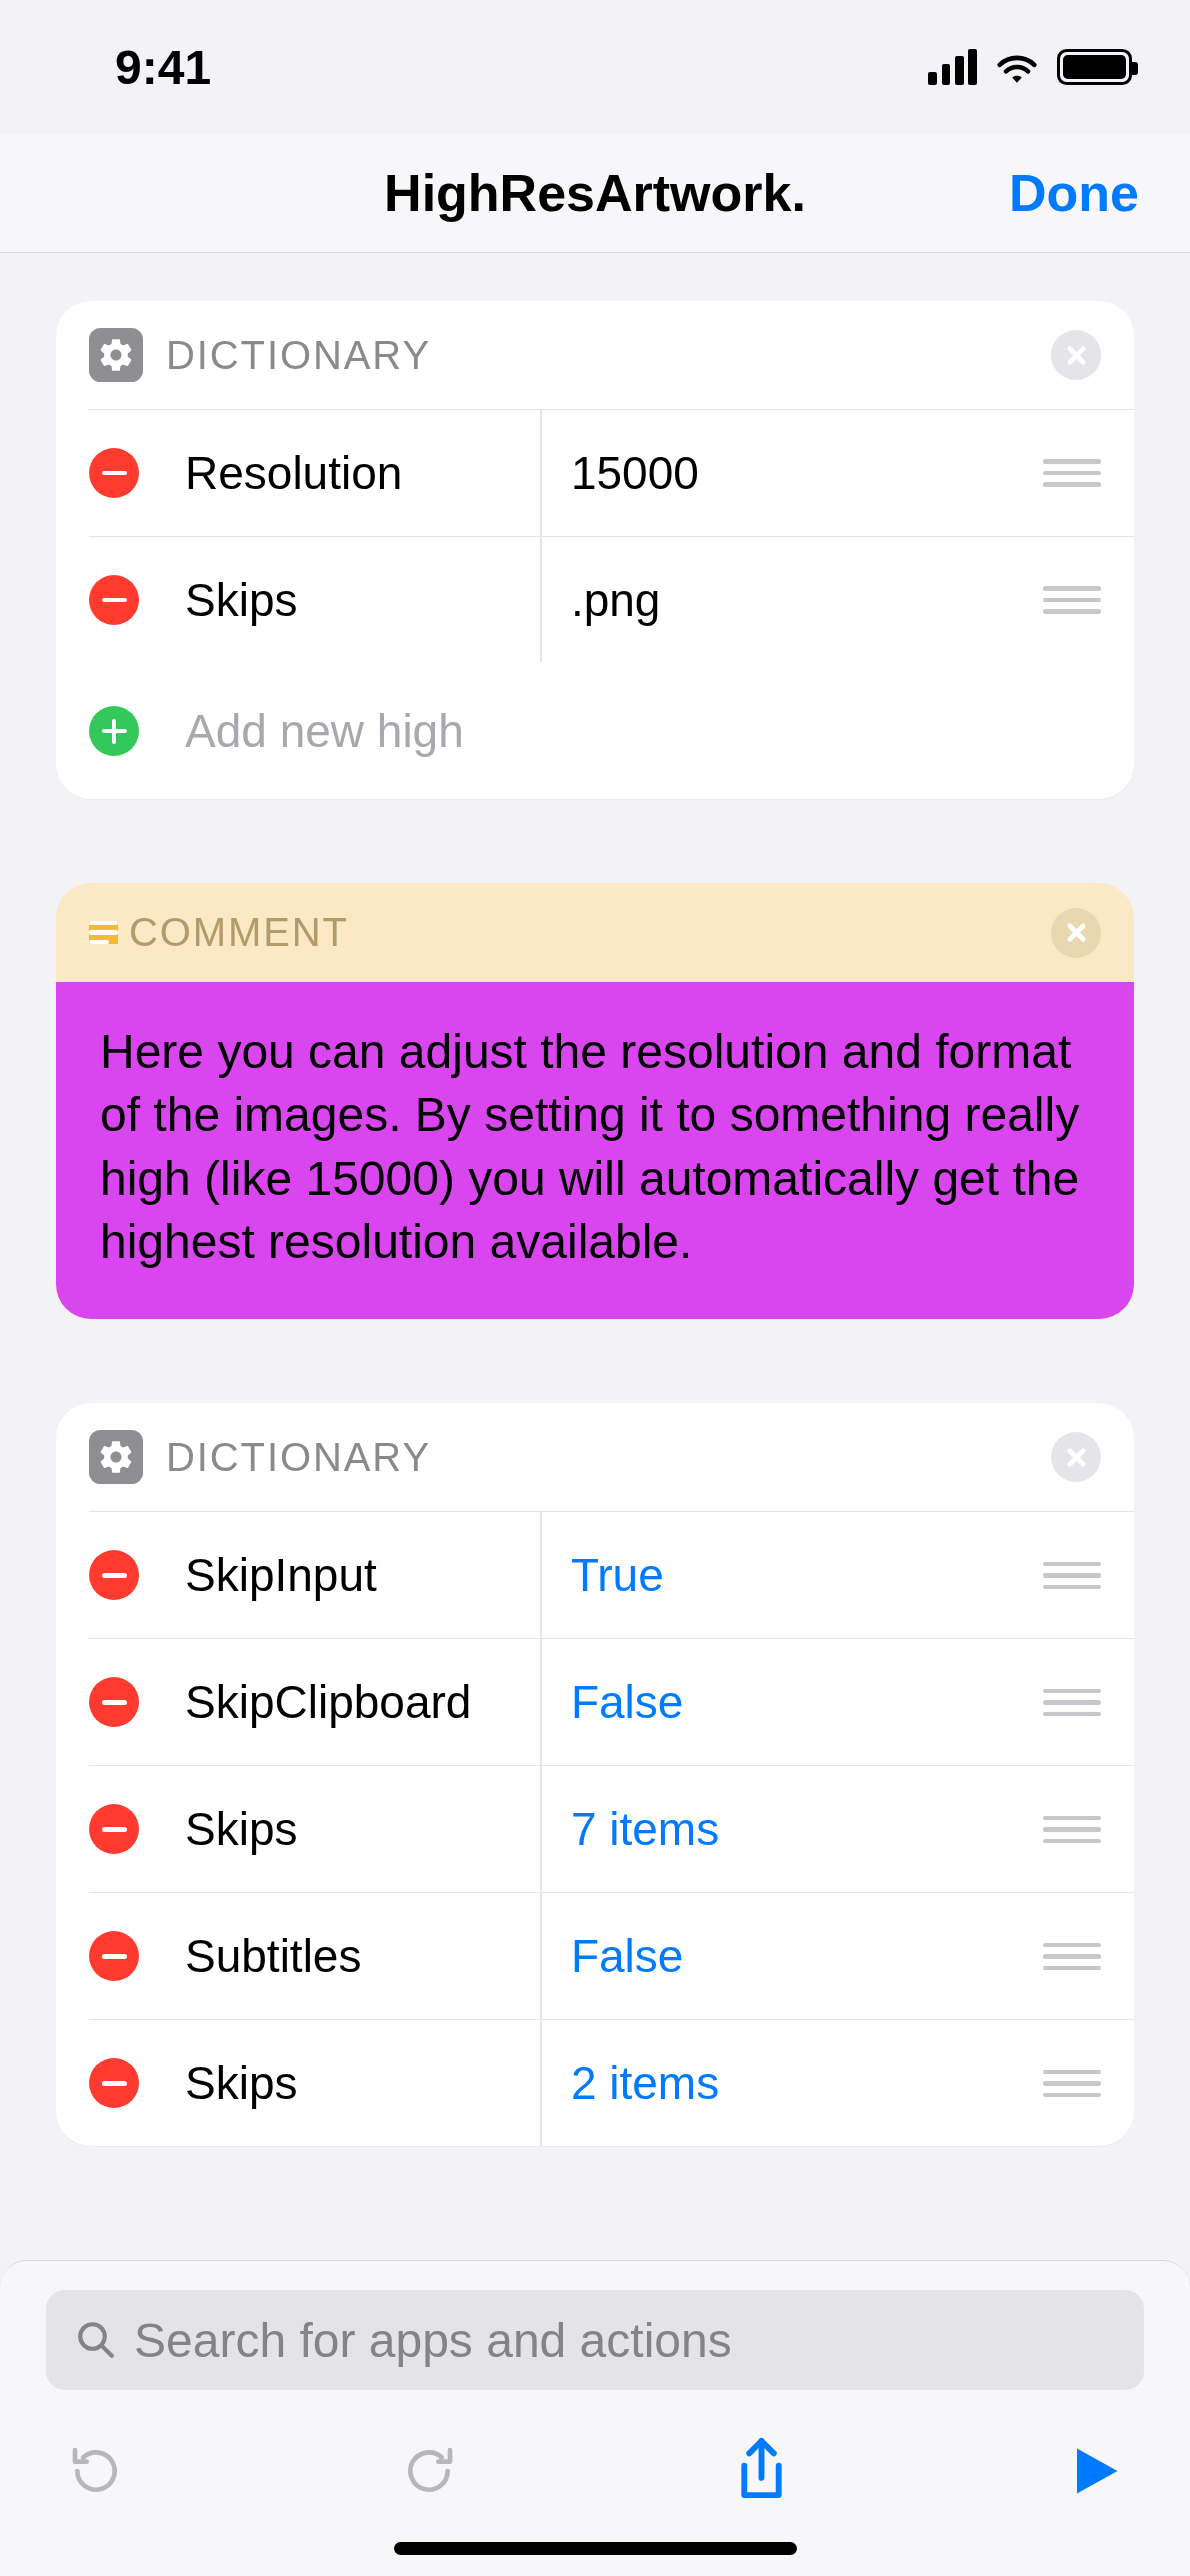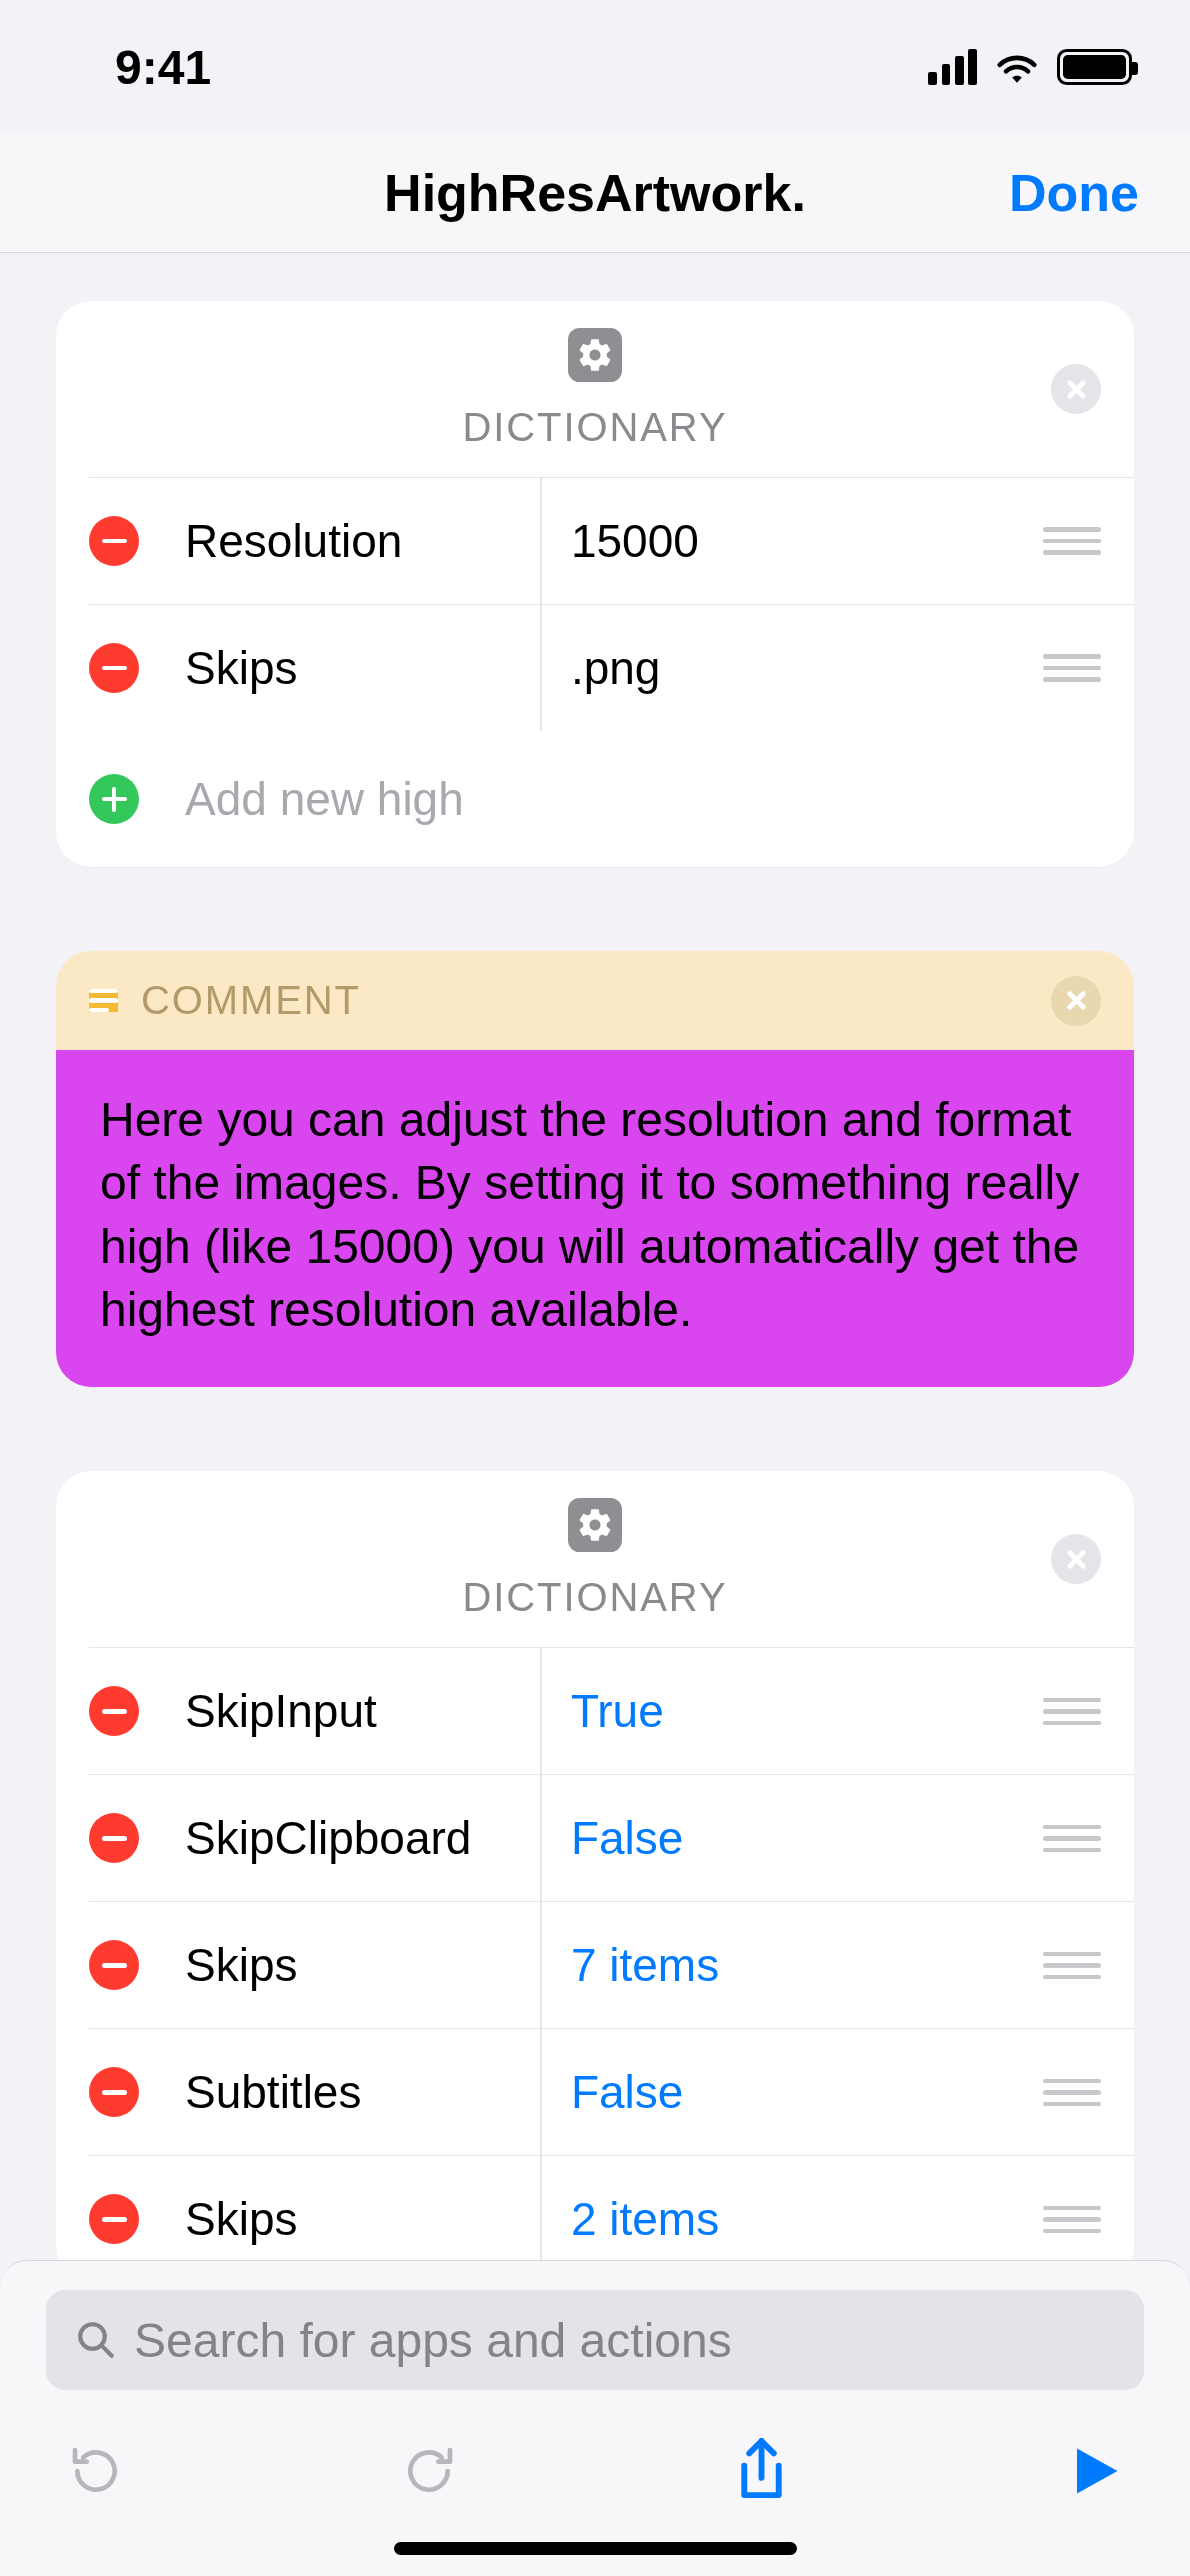--- a/index.html
+++ b/index.html
@@ -57,21 +57,20 @@
     background:#fff;
     border-radius:35px;
     overflow:hidden;
     margin-bottom:84px;
     box-shadow: 0 1px 0 rgba(0,0,0,0.03);
   }
   .card-header {
     display:flex; align-items:center; gap:23px;
     padding:27px 33px;
     position:relative;
-    flex-direction:column;
   }
   .card-header .action-icon {
     width:54px; height:54px; border-radius:11.5px;
     display:flex; align-items:center; justify-content:center;
     flex-shrink:0;
   }
   .action-icon.gear { background:#8e8e93; }
   .action-icon.gear svg { width:38px; height:38px; }
   .card-header .title {
     font-size:40px; font-weight:500; letter-spacing:1.9px; color:#8a8a8e;
@@ -153,21 +152,21 @@
   }
 
   
   .comment-card {
     background:#fbe9c6;
     border-radius:35px;
     overflow:hidden;
     margin-bottom:84px;
   }
   .comment-header {
-    display:flex; align-items:center; gap:23px;
+    display:flex; align-items:center; gap:11px;
     padding:27px 33px;
     position:relative;
   }
   .action-icon.comment { background:#f5b934; }
   .action-icon.comment .lines {
     width:29px; display:flex; flex-direction:column; gap:4.8px;
   }
   .action-icon.comment .lines span {
     display:block; height:4.8px; background:#fff; border-radius:2.9px;
   }

